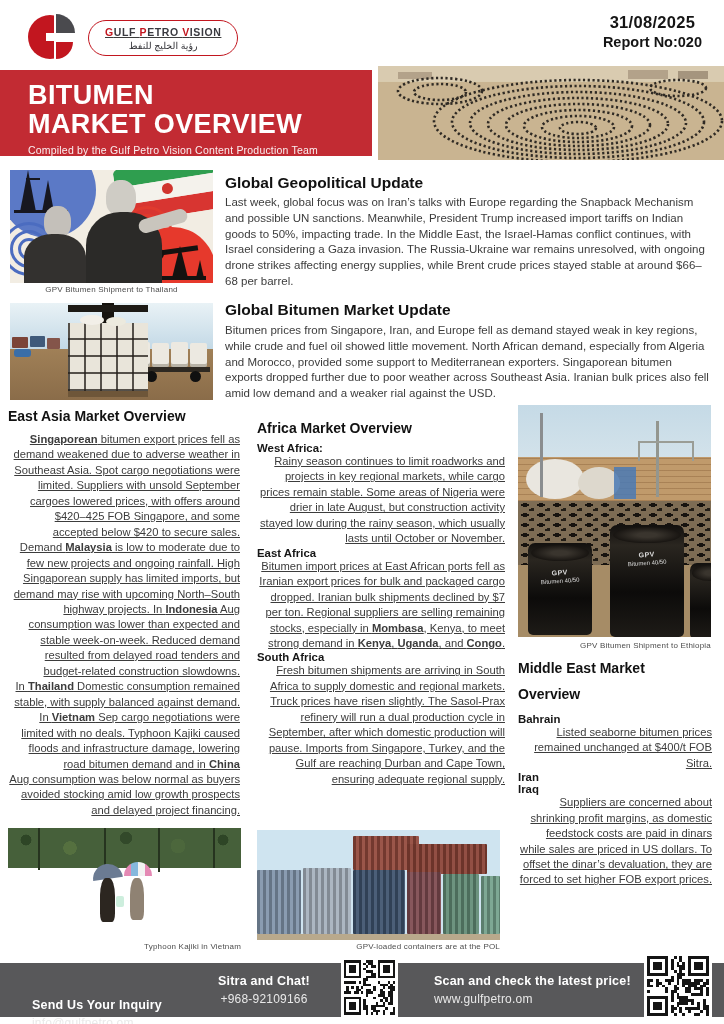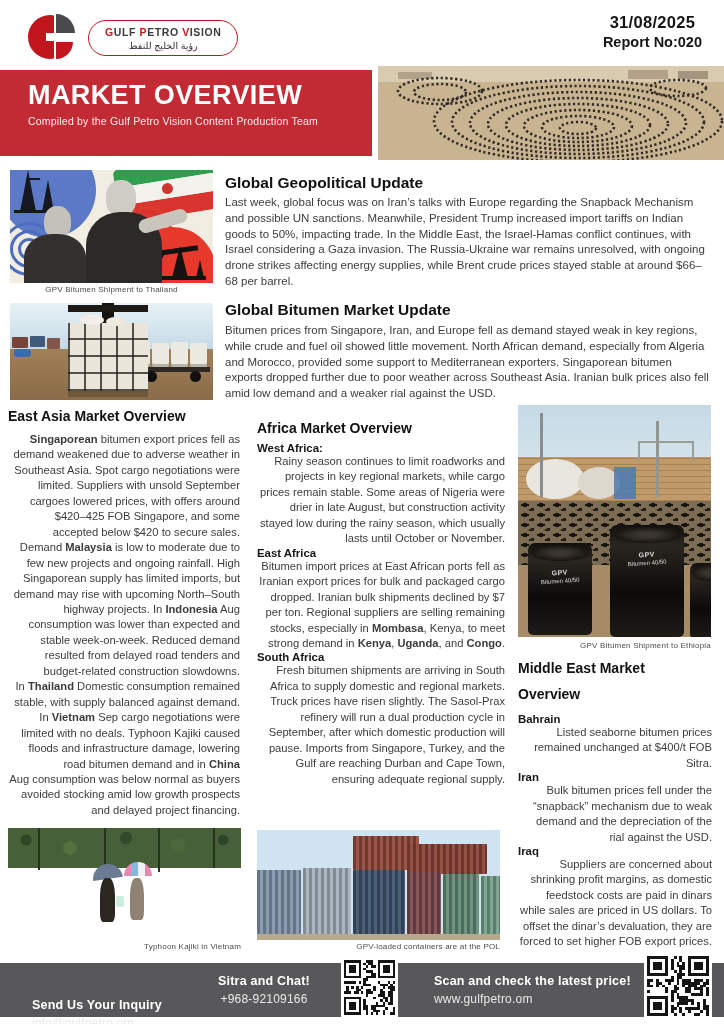--- a/index.html
+++ b/index.html
@@ -41,21 +41,21 @@
 
   .cap{font-size:8px;color:#4d4d4d;letter-spacing:.2px;}
 
   
   .h-sec{font-size:15.5px;font-weight:bold;color:#111;}
   .bodytext{font-size:11.5px;line-height:1.37;color:#3c3c3c;}
   .col{font-size:11.2px;line-height:1.38;color:#3c3c3c;text-align:right;}
   .col p{margin:0;}
   .h-col{font-size:14px;font-weight:bold;color:#111;margin:0 0 8px 0;}
   .h-sub{font-size:11.4px;font-weight:bold;color:#161616;}
-  .rich p{margin:0;}
+  .rich p{margin:0;text-decoration:underline;}
 
   
   .c-bluecircle{position:absolute;left:-10px;top:-28px;width:96px;height:96px;border-radius:50%;background:#5b79c6;}
   .ring{position:absolute;border-radius:50%;background:transparent;}
   .c-flag{position:absolute;left:106px;top:-8px;width:104px;height:54px;transform:rotate(-9deg);border-radius:5px;overflow:hidden;}
   .c-flag .g{height:34%;background:#2f9e4f;}
   .c-flag .w{height:33%;background:#f4f2ec;position:relative;}
   .c-flag .r{height:33%;background:#d83531;}
   .c-emblem{position:absolute;left:46px;top:3px;width:11px;height:11px;border-radius:50%;background:#d0342e;}
   .c-redcircle{position:absolute;left:118px;top:57px;width:88px;height:88px;border-radius:50%;background:#e6392c;}
@@ -131,20 +131,21 @@
   <div class="abs logo-box">
     <div class="brand-line rich"><p><span class="seg-r">G</span><span class="seg-d">ULF </span><span class="seg-r">P</span><span class="seg-d">ETRO </span><span class="seg-r">V</span><span class="seg-d">ISION</span></p></div>
     <div class="brand-ar">رؤية الخليج للنفط</div>
   </div>
   <div class="abs datebox">
     <div class="date-l1">31/08/2025</div>
     <div class="date-l2">Report No:020</div>
   </div>
 
   <div class="abs banner">
+    <div class="banner-t">BITUMEN</div>
     <div class="banner-t">MARKET OVERVIEW</div>
     <div class="banner-s">Compiled by the Gulf Petro Vision Content Production Team</div>
   </div>
 
   <div class="abs photo p-top">
     <svg width="346" height="94" viewBox="0 0 346 94">
       <rect x="0" y="0" width="346" height="15" fill="#d9cbb0"></rect>
       <rect x="250" y="4" width="40" height="9" fill="#b3a28a"></rect>
         <rect x="300" y="5" width="30" height="8" fill="#a5957e"></rect>
       <rect x="20" y="6" width="34" height="7" fill="#b3a28a"></rect>
@@ -291,23 +292,20 @@
   </div>
   <div class="abs cap" style="left:518px;top:641px;width:193px;text-align:right;">GPV Bitumen Shipment to Ethiopia</div>
 
   <div class="abs" style="left:518px;top:656px;width:194px;">
     <div class="h-col" style="width:160px;line-height:1.85;margin-bottom:5px;">Middle East Market Overview</div>
     <div class="h-sub">Bahrain</div>
     <div class="col rich">
         <p><span>Listed seaborne bitumen prices remained unchanged at $400/t FOB Sitra.</span></p>
       </div>
     <div class="h-sub">Iran</div>
-    <div class="col rich">
-        <p><span> Bulk bitumen prices fell under the “snapback” mechanism due to weak demand and the depreciation of the rial against the USD.</span></p>
-      </div>
     <div class="h-sub">Iraq</div>
     <div class="col rich">
         <p><span>Suppliers are concerned about shrinking profit margins, as domestic feedstock costs are paid in dinars while sales are priced in US dollars. To offset the dinar’s devaluation, they are forced to set higher FOB export prices.</span></p>
       </div>
   </div>
 
   <div class="abs photo p-flood">
     <div class="f-trees"></div>
     <div class="f-trunk" style="left:30px;height:42px;"></div>
     <div class="f-trunk" style="left:96px;height:40px;"></div>

